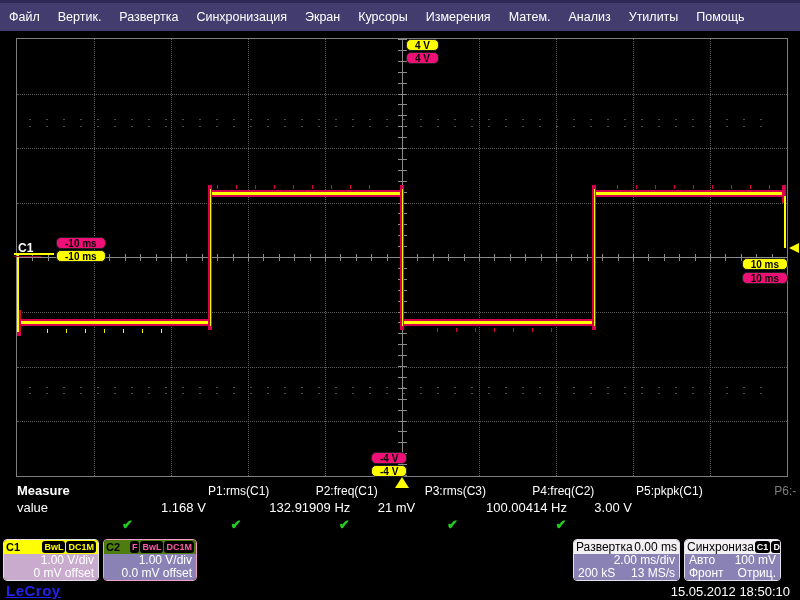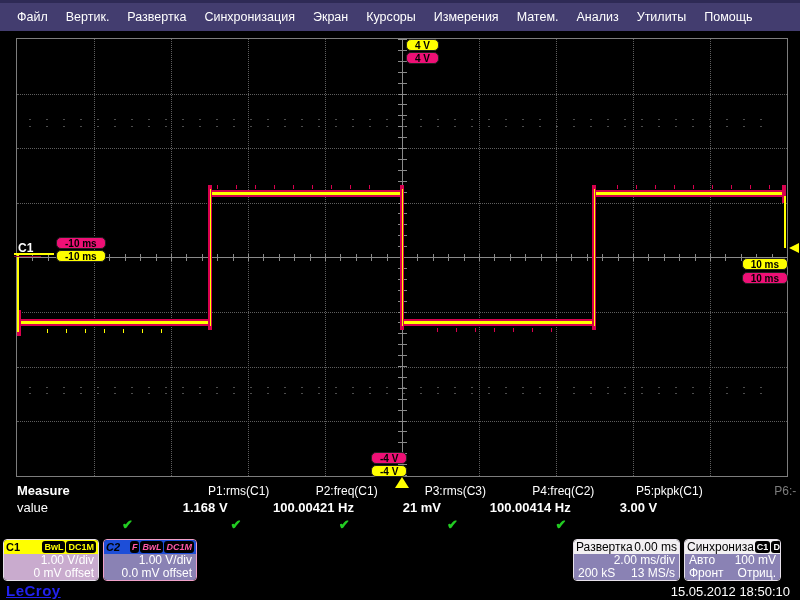--- a/index.html
+++ b/index.html
@@ -5,21 +5,21 @@
   * { margin:0; padding:0; box-sizing:border-box; }
   body { background:#222; }
   #screen {
     position:relative; width:800px; height:600px; background:#000;
     font-family:"Liberation Sans", sans-serif; overflow:hidden;
   }
   
   #menubar {
     position:absolute; left:0; top:0; width:800px; height:31px;
     background:#433d6f; border-top:3px solid #2e2a55;
-    display:flex; align-items:center; padding-left:8px;
+    display:flex; align-items:center; padding-left:0;
   }
   .menu-item { color:#fff; font-size:12.5px; padding:0 9px; cursor:default; white-space:nowrap; }
   
   #plot {
     position:absolute; left:16px; top:38px; width:772px; height:439px;
     border:1px solid #7d7d7d; background:#000;
   }
   .vdot { position:absolute; top:0; bottom:0; width:0; border-left:1px dotted #5e5e5e; }
   .hdot { position:absolute; left:0; right:0; height:0; border-top:1px dotted #5e5e5e; }
   .center-h { position:absolute; left:0; right:0; height:1px; background:#8a8a8a; }
@@ -54,21 +54,21 @@
   
   #measure {
     position:absolute; left:0; top:482px; width:800px; height:54px; color:#fff;
     display:grid; grid-template-columns:150px repeat(6,1fr); grid-template-rows:17px 17px 17px;
     font-size:12px; align-items:center;margin-left:11px;
   }
   .m-rowlabel { padding-left:6px; font-size:13px; }
   .m-rowlabel.bold { font-weight:bold; }
   .m-param { text-align:right; }
   .m-param.disabled { color:#7d7d7d; }
-  .m-value { text-align:center; padding-right:20px; font-size:13px;font-weight:bold; }
+  .m-value { text-align:left; padding-right:20px; font-size:13px; }
   .m-status { text-align:right; padding-right:28px; color:#22cc22; font-size:13px; font-weight:bold; }
   
   .descbox {
     position:absolute; top:539px; height:42px; border:1px solid #e6e0ea;
     border-radius:4px; overflow:hidden; font-size:12px;
   }
   .descbox .hdr {
     height:14px; display:flex; align-items:center; padding:0 2px;
     font-size:11px; font-weight:bold; color:#000;
   }
@@ -81,21 +81,21 @@
   .descbox .bodyrow {
     height:13px; line-height:13px; color:#fff; font-size:12px;
     display:flex; justify-content:space-between; padding:0 4px; white-space:nowrap;
   }
   .bodyrow .r { margin-left:auto; }
   #box-c1 { left:3px; width:96px; }
   #box-c1 .hdr { background:#ffff00; }
   #box-c1 .pill { color:#ffff00; }
   #box-c1 .bodyarea { background:#c9abce; height:28px; }
   #box-c2 { left:103px; width:94px; border-color:#f0a0c8; }
-  #box-c2 .hdr { background:#1d4ed8;font-style:italic; }
+  #box-c2 .hdr { background:#4d7c0f; }
   #box-c2 .pill { color:#ff5aa8; }
   #box-c2 .bodyarea { background:#8a82b4; height:28px; }
   #box-tb { left:573px; width:107px; }
   #box-tb .hdr, #box-trig .hdr { background:#f2f0f2; font-weight:normal; font-size:12px; }
   #box-tb .bodyarea, #box-trig .bodyarea { background:#8a82b4; height:28px; }
   #box-trig { left:684px; width:97px; }
   #box-trig .pill { color:#fff; }
   
   #logo {
     position:absolute; left:6px; top:582px; color:#2222ee; font-size:15px;
@@ -188,21 +188,21 @@
     <div class="m-rowlabel bold">Measure</div>
     <div class="m-param">P1:rms(C1)</div>
     <div class="m-param">P2:freq(C1)</div>
     <div class="m-param">P3:rms(C3)</div>
     <div class="m-param">P4:freq(C2)</div>
     <div class="m-param">P5:pkpk(C1)</div>
     <div class="m-param disabled">P6:- - -</div>
 
     <div class="m-rowlabel">value</div>
     <div class="m-value">1.168 V</div>
-    <div class="m-value">100.00421 Hz</div>
+    <div class="m-value">132.91909 Hz</div>
     <div class="m-value">21 mV</div>
     <div class="m-value">100.00414 Hz</div>
     <div class="m-value">3.00 V</div>
     <div class="m-value"></div>
 
     <div class="m-status">✔</div>
     <div class="m-status">✔</div>
     <div class="m-status">✔</div>
     <div class="m-status">✔</div>
     <div class="m-status">✔</div>

